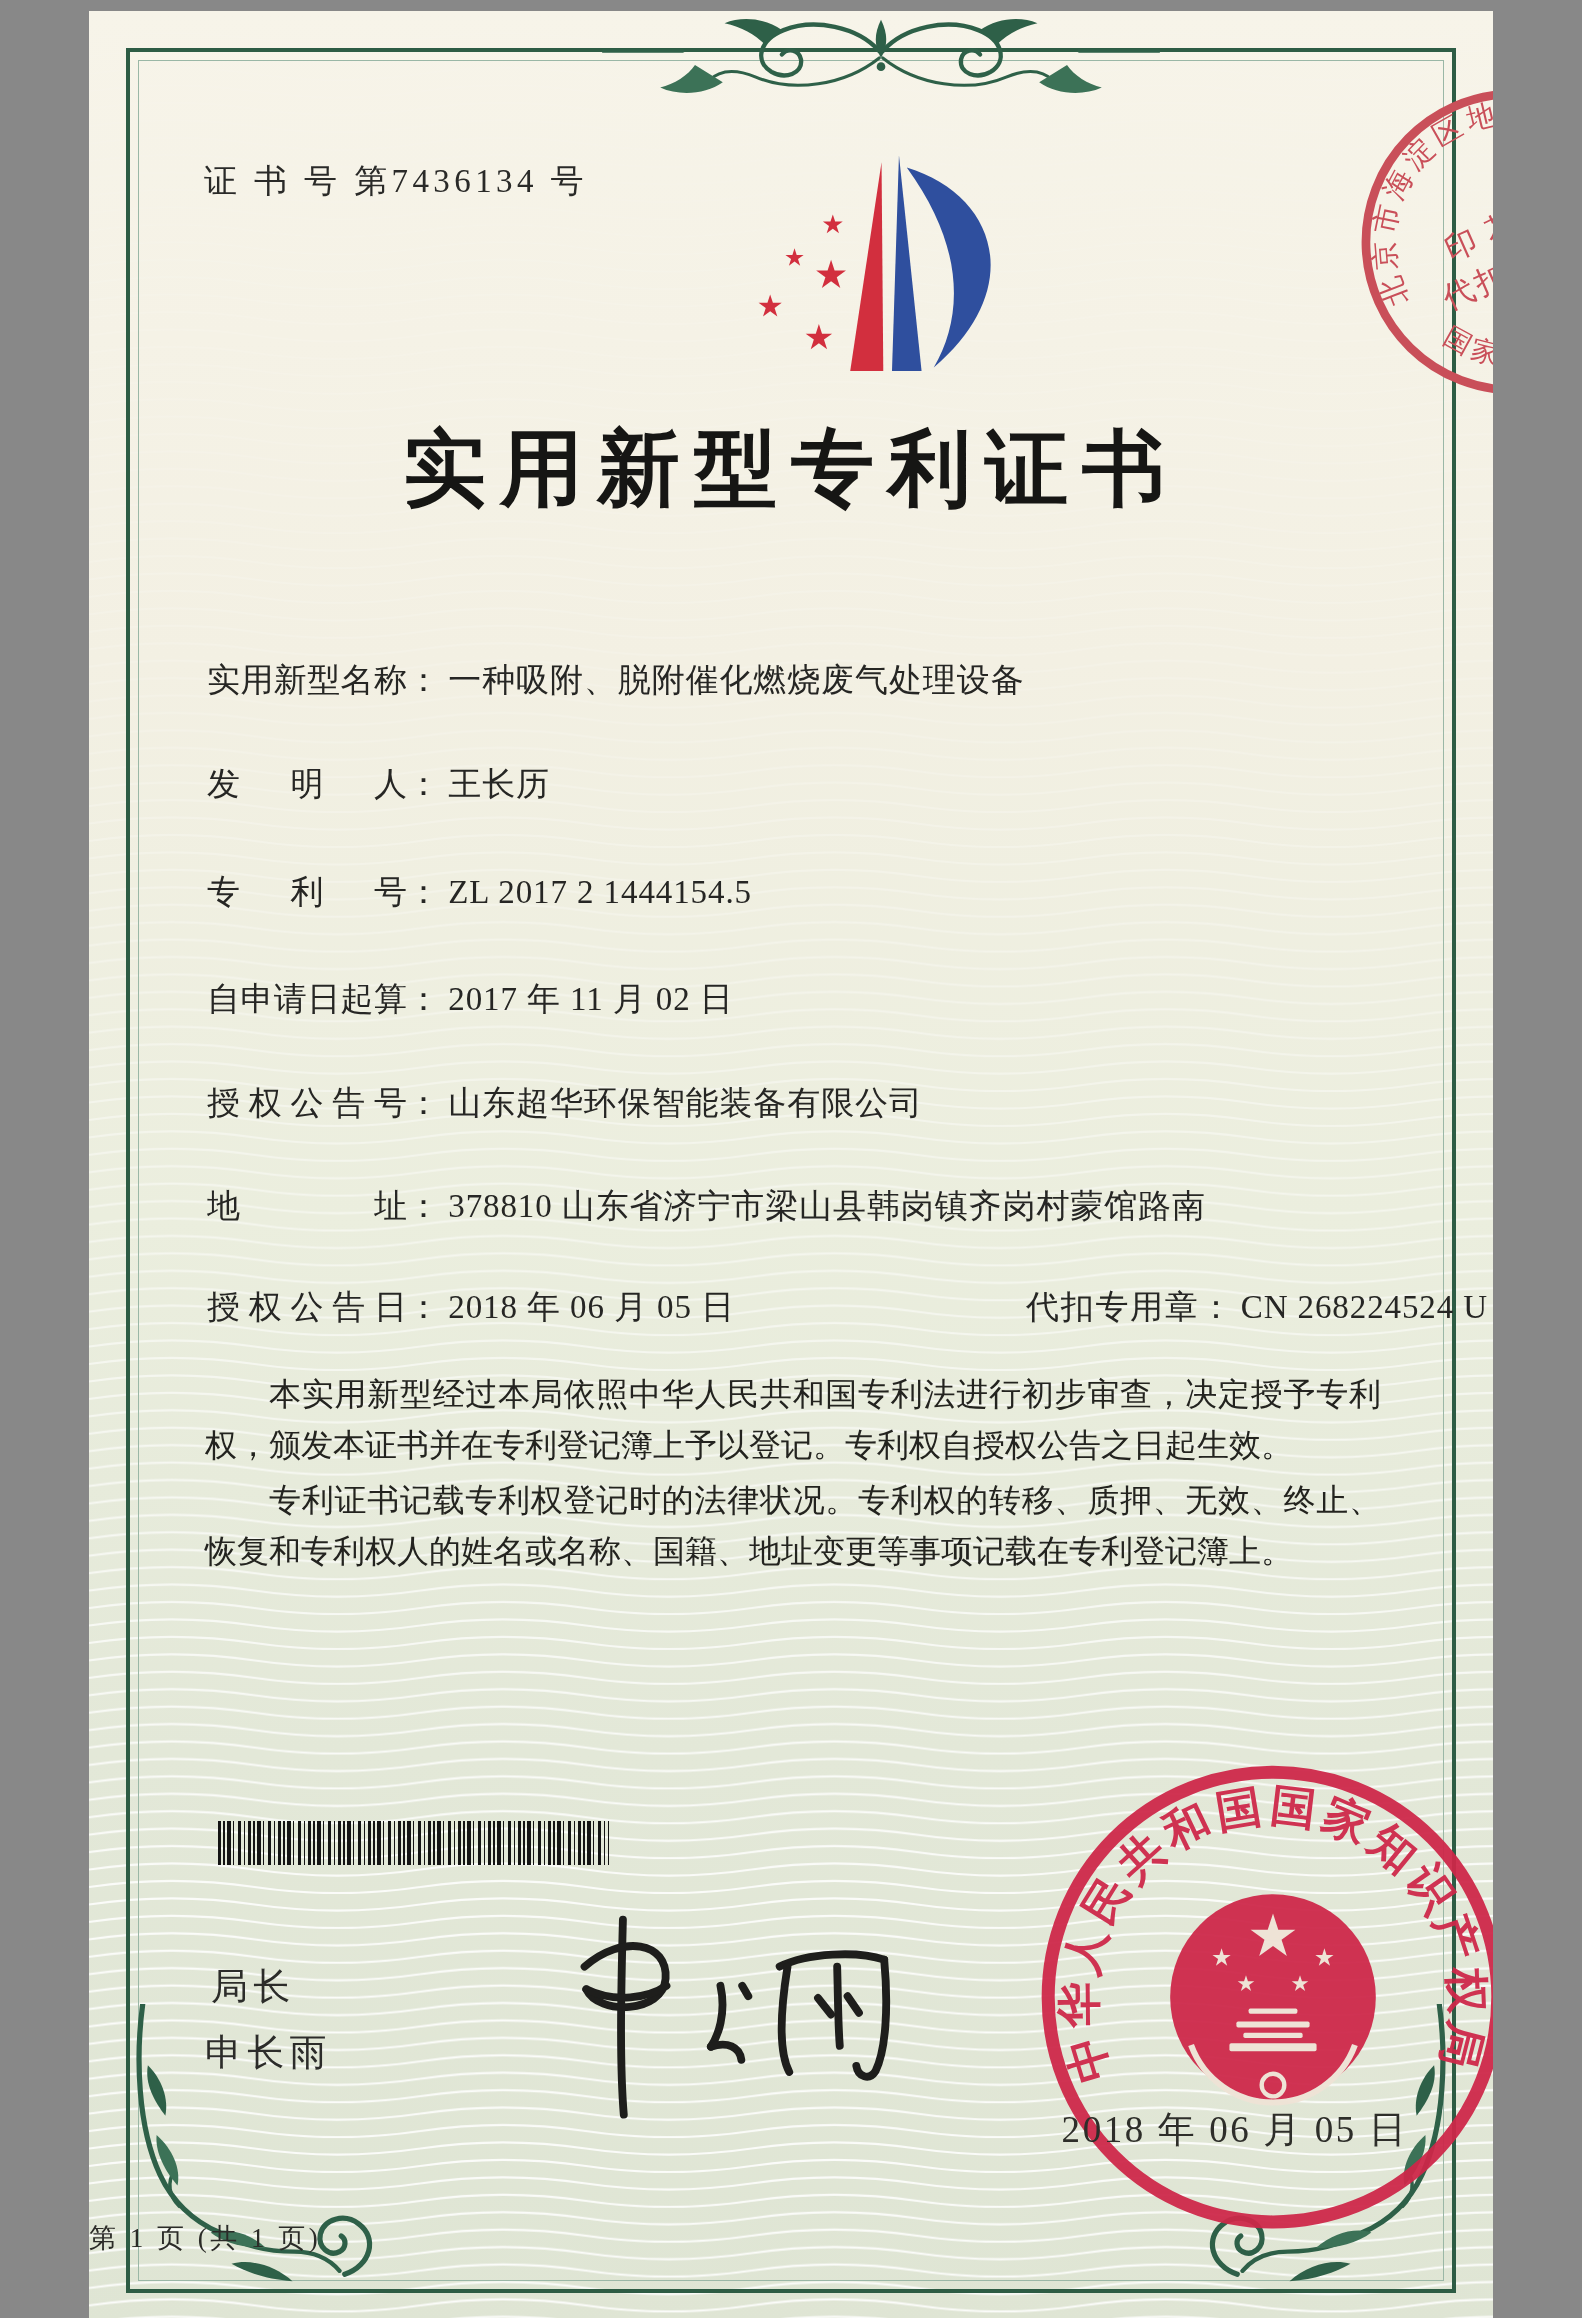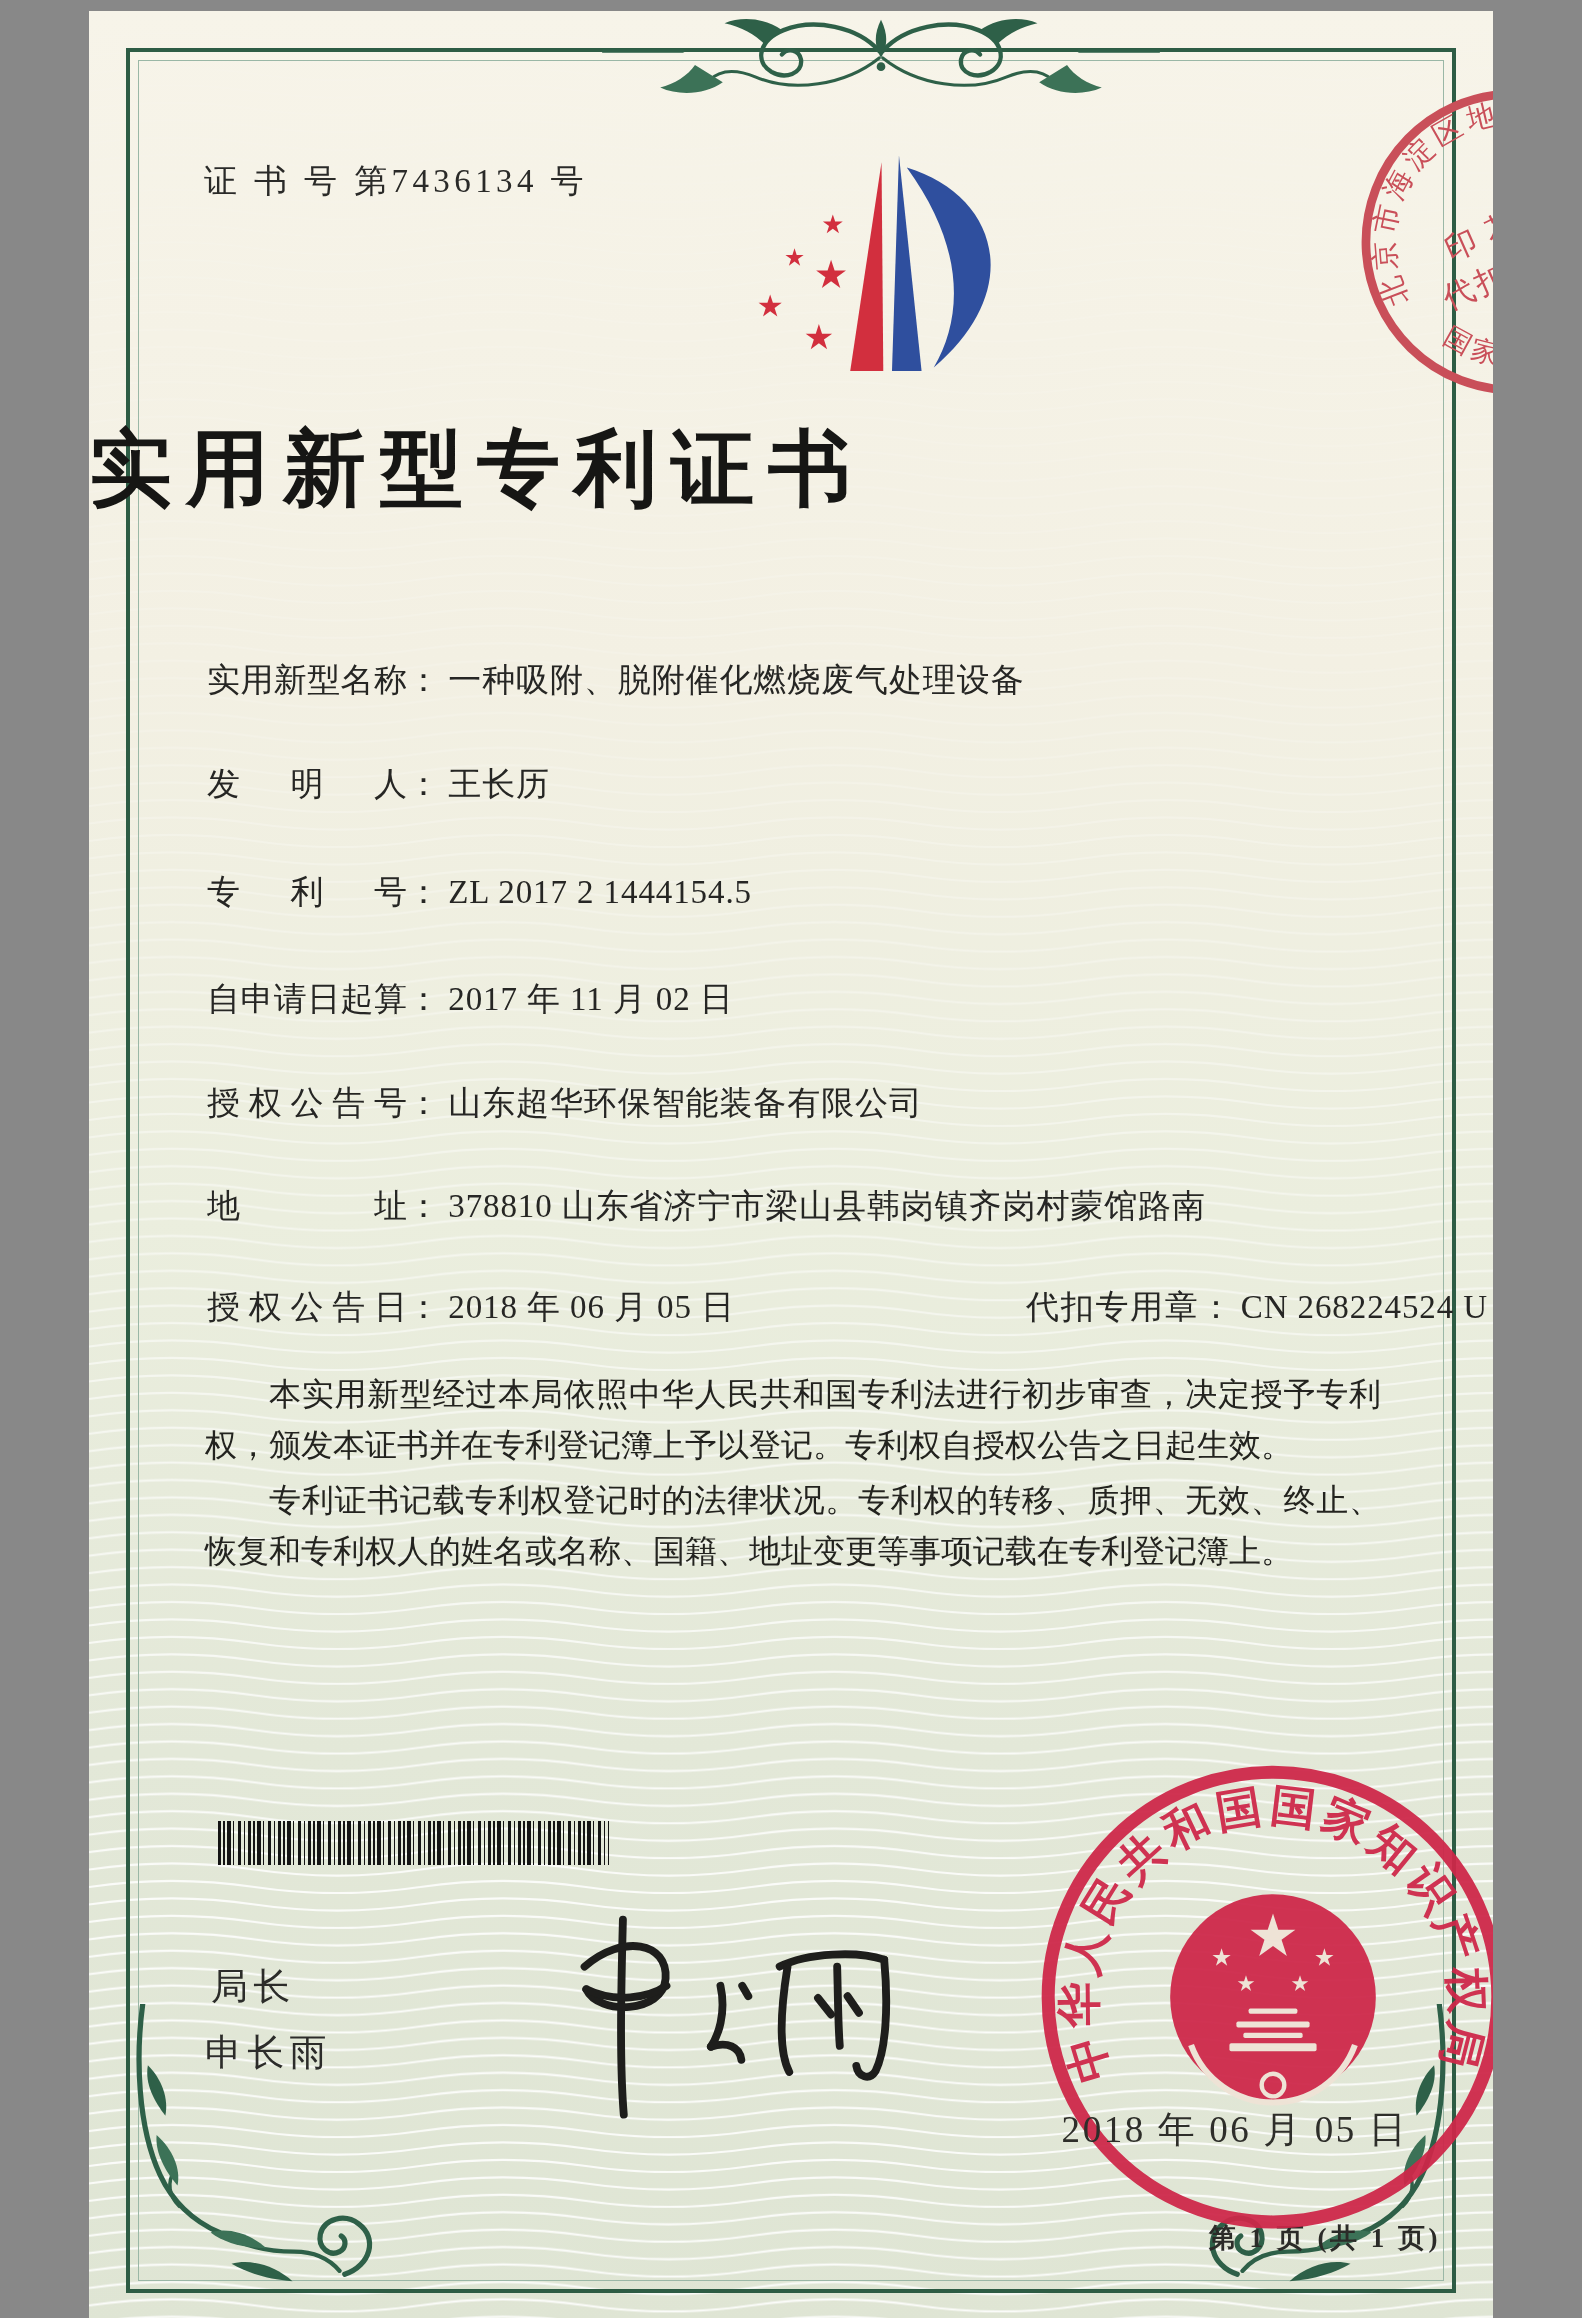--- a/index.html
+++ b/index.html
@@ -7,21 +7,21 @@
     position:relative;width:1404px;height:2319px;margin:11px auto;overflow:hidden;
     background:linear-gradient(180deg,#f7f4e9 0%,#f3f0e3 28%,#ebeede 52%,#e3e8d8 75%,#dfe5d4 100%);
     font-family:"Liberation Serif","DejaVu Serif",serif;color:#222;
   }
   svg{display:block;}
   
   .frame-outer{position:absolute;left:37px;top:37px;right:37px;bottom:37px;border:4.4px solid #2d5c44;}
   .frame-inner{position:absolute;left:49px;top:49px;right:49px;bottom:49px;border:1.7px solid #9ab7a6;}
   
   .cert-no{position:absolute;left:115px;top:148px;font-size:33px;letter-spacing:4.4px;color:#2a2a28;}
-  .title{position:absolute;left:0;right:0;top:403px;margin:0;text-align:left;
+  .title{position:absolute;left:0;right:0;top:403px;margin:0;text-align:center;
          font-size:83px;font-weight:bold;letter-spacing:14px;color:#161614;}
   
   .field{position:absolute;left:118px;right:105px;font-size:33px;color:#262624;white-space:nowrap;}
   .flabel{display:inline-block;width:200px;text-align:justify;text-align-last:justify;text-justify:inter-character;vertical-align:bottom;}
   .colon{display:inline-block;}
   .fvalue{letter-spacing:0.9px;}
   .grant{position:absolute;left:819px;top:0;}
   .grant .flabel{width:auto;letter-spacing:1.7px;text-align-last:auto;}
   
   .body-text{position:absolute;left:116px;right:112px;top:1358px;font-size:32px;line-height:51px;
@@ -32,22 +32,22 @@
     background:repeating-linear-gradient(90deg,
       #141414 0 2.6px,transparent 2.6px 5.2px,#141414 5.2px 7px,transparent 7px 8.7px,
       #141414 8.7px 13px,transparent 13px 15px,#141414 15px 15.7px,transparent 15.7px 20px,
       #141414 20px 23px,transparent 23px 26px,#141414 26px 27px,transparent 27px 30px);}
   .director-title{position:absolute;left:122px;top:1951px;font-size:37px;letter-spacing:5.2px;
       font-family:"Liberation Sans","DejaVu Sans",sans-serif;color:#2c2c2a;}
   .director-name{position:absolute;left:116px;top:2017px;font-size:37px;letter-spacing:5.2px;
       font-family:"Liberation Sans","DejaVu Sans",sans-serif;color:#2c2c2a;}
   .seal-date{position:absolute;left:954px;top:2094px;width:384px;text-align:center;
       font-size:37px;letter-spacing:2.6px;color:#2e2e2a;z-index:6;}
-  .footer{position:absolute;left:0;right:52px;top:2209px;text-align:right;font-size:27px;
-      letter-spacing:3.5px;color:#2b2b28;font-weight:bold;}
+  .footer{position:absolute;left:0;right:52px;top:2209px;text-align:left;font-size:27px;
+      letter-spacing:3.5px;color:#2b2b28;}
   .stamp-wrap{position:absolute;left:1253px;top:59px;z-index:4;}
   .seal-wrap{position:absolute;left:940px;top:1736px;z-index:5;opacity:.94;}
   .logo-wrap{position:absolute;left:639px;top:139px;}
   .sig-wrap{position:absolute;left:403px;top:1872px;}
   .waves{position:absolute;left:0;top:0;z-index:0;}
   .ornament-top{position:absolute;left:513px;top:0;z-index:2;}
   .corner-left{position:absolute;left:38px;bottom:38px;z-index:2;}
   .corner-right{position:absolute;right:38px;bottom:38px;z-index:2;}
   .content{position:relative;z-index:3;}
 </style>

